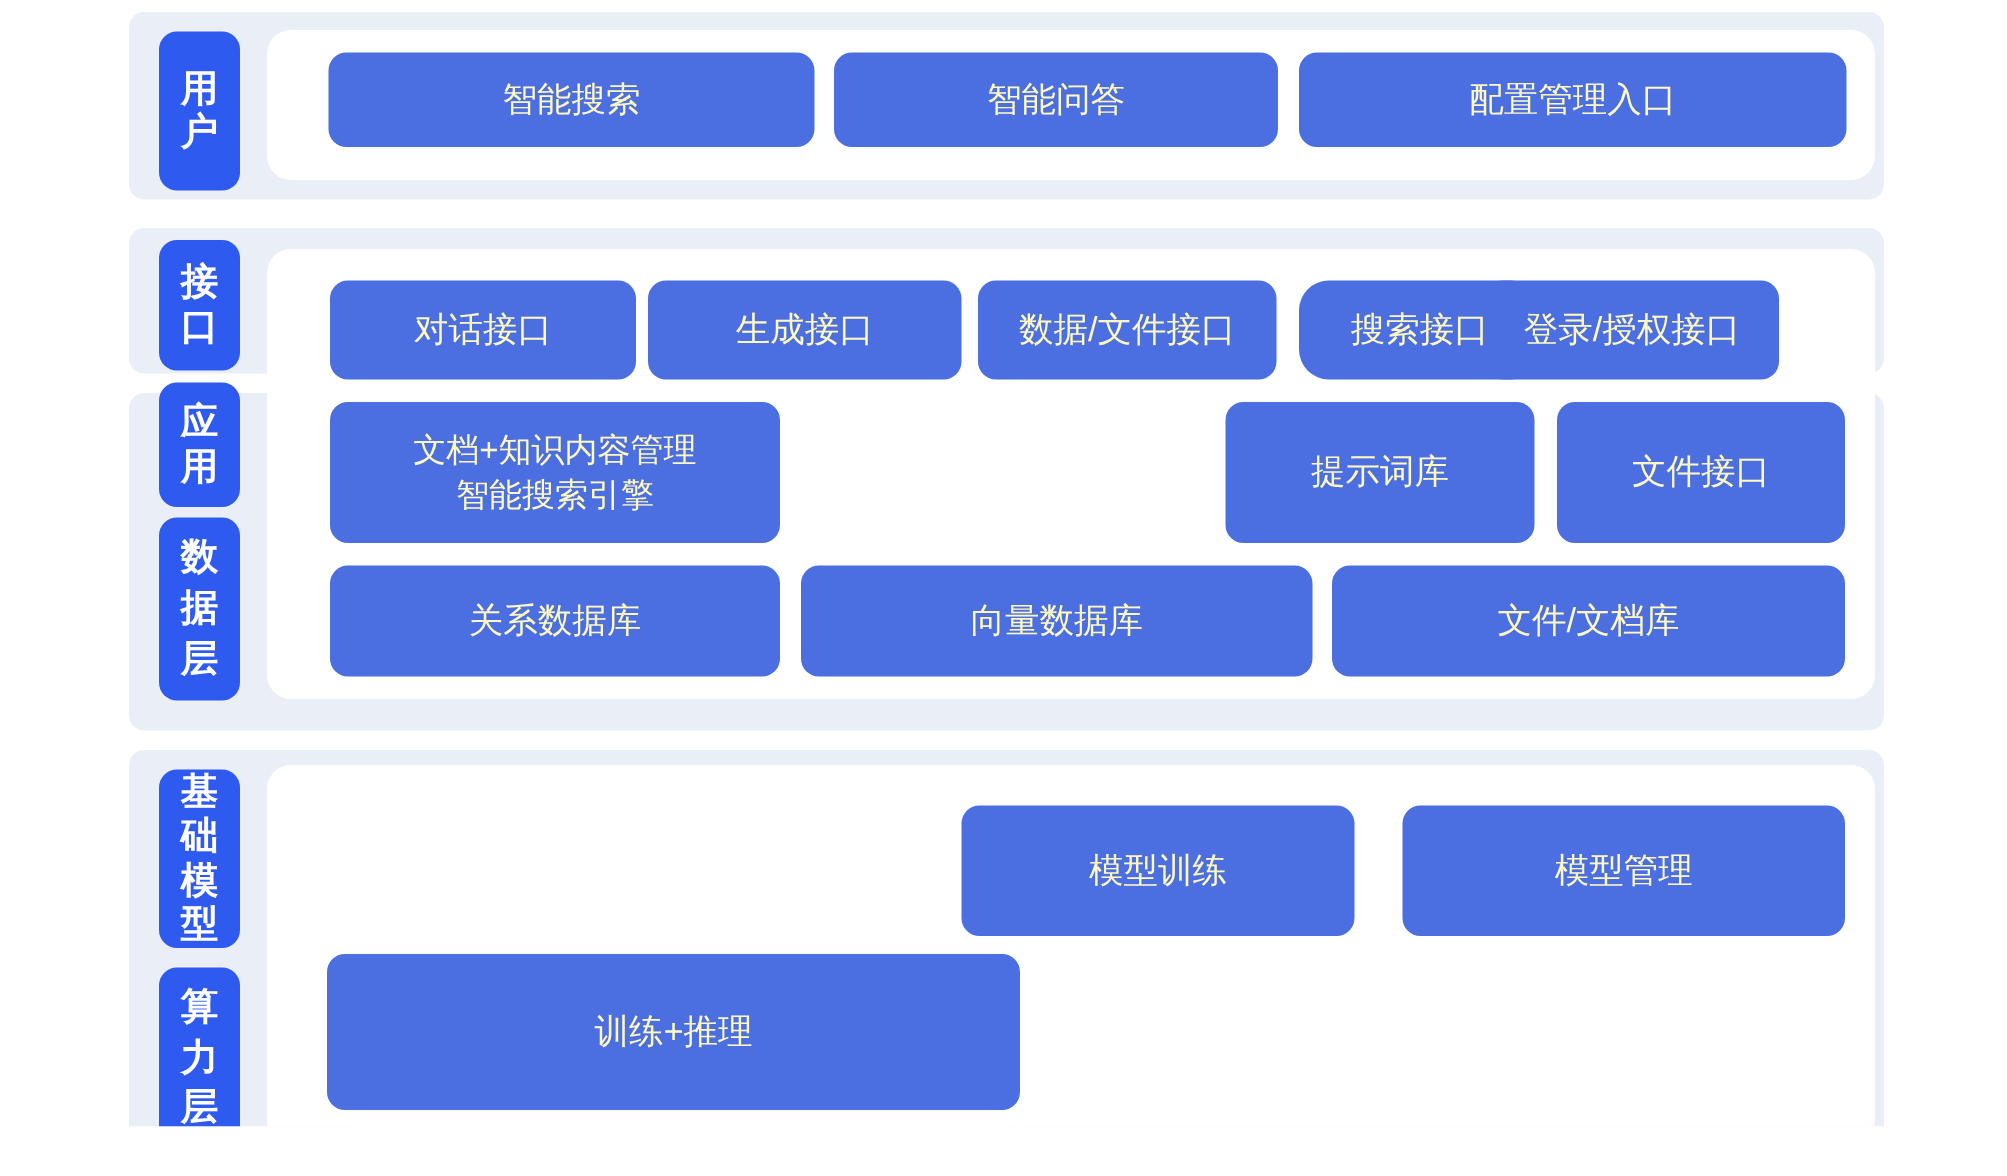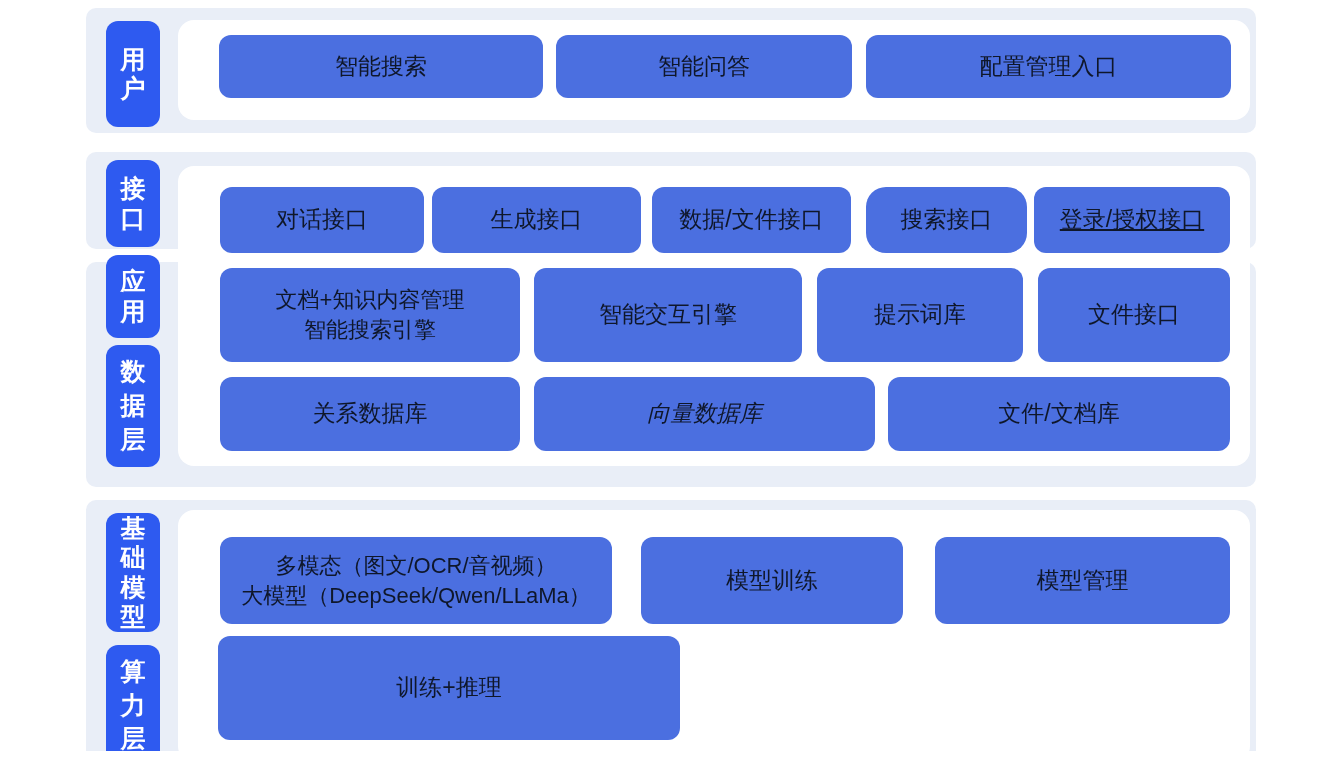--- a/index.html
+++ b/index.html
@@ -59,52 +59,52 @@
   .lbl-api   { top: 160px; height: 87px;  }
   .lbl-app   { top: 255px; height: 83px;  }
   .lbl-data  { top: 345px; height: 122px; line-height: 1.35; }
   .lbl-model { top: 513px; height: 119px; }
   .lbl-power { top: 645px; height: 121px; line-height: 1.35; }
 
   .blk {
     position: absolute;
     background: #4b6fe0;
     border-radius: 12px;
-    color: #0f172a;
+    color: #fef9c3;
     font-size: 23px;
     display: flex;
     flex-direction: column;
     align-items: center;
     justify-content: center;
     text-align: left;
     line-height: 1.35;
   }
   .blk span { display: block; }
 
   
   .b-search  { left: 41px;  top: 15px; width: 324px; height: 63px; }
   .b-qa      { left: 378px; top: 15px; width: 296px; height: 63px; }
   .b-config  { left: 688px; top: 15px; width: 365px; height: 63px; }
 
   
   .b-dialog  { left: 42px;  top: 21px; width: 204px; height: 66px; }
   .b-gen     { left: 254px; top: 21px; width: 209px; height: 66px; }
   .b-datafile{ left: 474px; top: 21px; width: 199px; height: 66px; }
   .b-searchif{ left: 688px; top: 21px; width: 161px; height: 66px; border-radius: 20px; }
-  .b-loginif { left: 856px; top: 21px; width: 196px; height: 66px; text-decoration: underline; }
+  .b-loginif { left: 812px; top: 21px; width: 196px; height: 66px; }
 
   
   .b-docmgmt { left: 42px;  top: 102px; width: 300px; height: 94px; font-size: 22px; }
   .b-interact{ left: 356px; top: 102px; width: 268px; height: 94px; }
   .b-prompt  { left: 639px; top: 102px; width: 206px; height: 94px; }
   .b-auth    { left: 860px; top: 102px; width: 192px; height: 94px; }
 
   
   .b-rdb     { left: 42px;  top: 211px; width: 300px; height: 74px; }
-  .b-vdb     { left: 356px; top: 211px; width: 341px; height: 74px; font-style: italic; }
+  .b-vdb     { left: 356px; top: 211px; width: 341px; height: 74px; }
   .b-filedb  { left: 710px; top: 211px; width: 342px; height: 74px; }
 
   
   .b-multimodal { left: 42px;  top: 27px; width: 392px; height: 87px; font-size: 22px; }
   .b-train      { left: 463px; top: 27px; width: 262px; height: 87px; }
   .b-modelmgmt  { left: 757px; top: 27px; width: 295px; height: 87px; }
 
   
   .b-traininfer { left: 40px;  top: 126px; width: 462px; height: 104px; }
   .b-infer      { left: 515px; top: 126px; width: 537px; height: 104px; }
@@ -145,34 +145,29 @@
     <div class="blk b-dialog">对话接口</div>
     <div class="blk b-gen">生成接口</div>
     <div class="blk b-datafile">数据/文件接口</div>
     <div class="blk b-searchif">搜索接口</div>
     <div class="blk b-loginif">登录/授权接口</div>
 
     <div class="blk b-docmgmt">
       <span>文档+知识内容管理</span>
       <span>智能搜索引擎</span>
     </div>
-    <div class="blk b-interact">智能交互引擎</div>
     <div class="blk b-prompt">提示词库</div>
     <div class="blk b-auth">文件接口</div>
 
     <div class="blk b-rdb">关系数据库</div>
     <div class="blk b-vdb">向量数据库</div>
     <div class="blk b-filedb">文件/文档库</div>
   </div>
 
   <div class="panel panel-bottom">
-    <div class="blk b-multimodal">
-      <span>多模态（图文/OCR/音视频）</span>
-      <span>大模型（DeepSeek/Qwen/LLaMa）</span>
-    </div>
     <div class="blk b-train">模型训练</div>
     <div class="blk b-modelmgmt">模型管理</div>
 
     <div class="blk b-traininfer">训练+推理</div>
   </div>
 
   <div class="baseline"></div>
 </div>
 
 </body></html>

